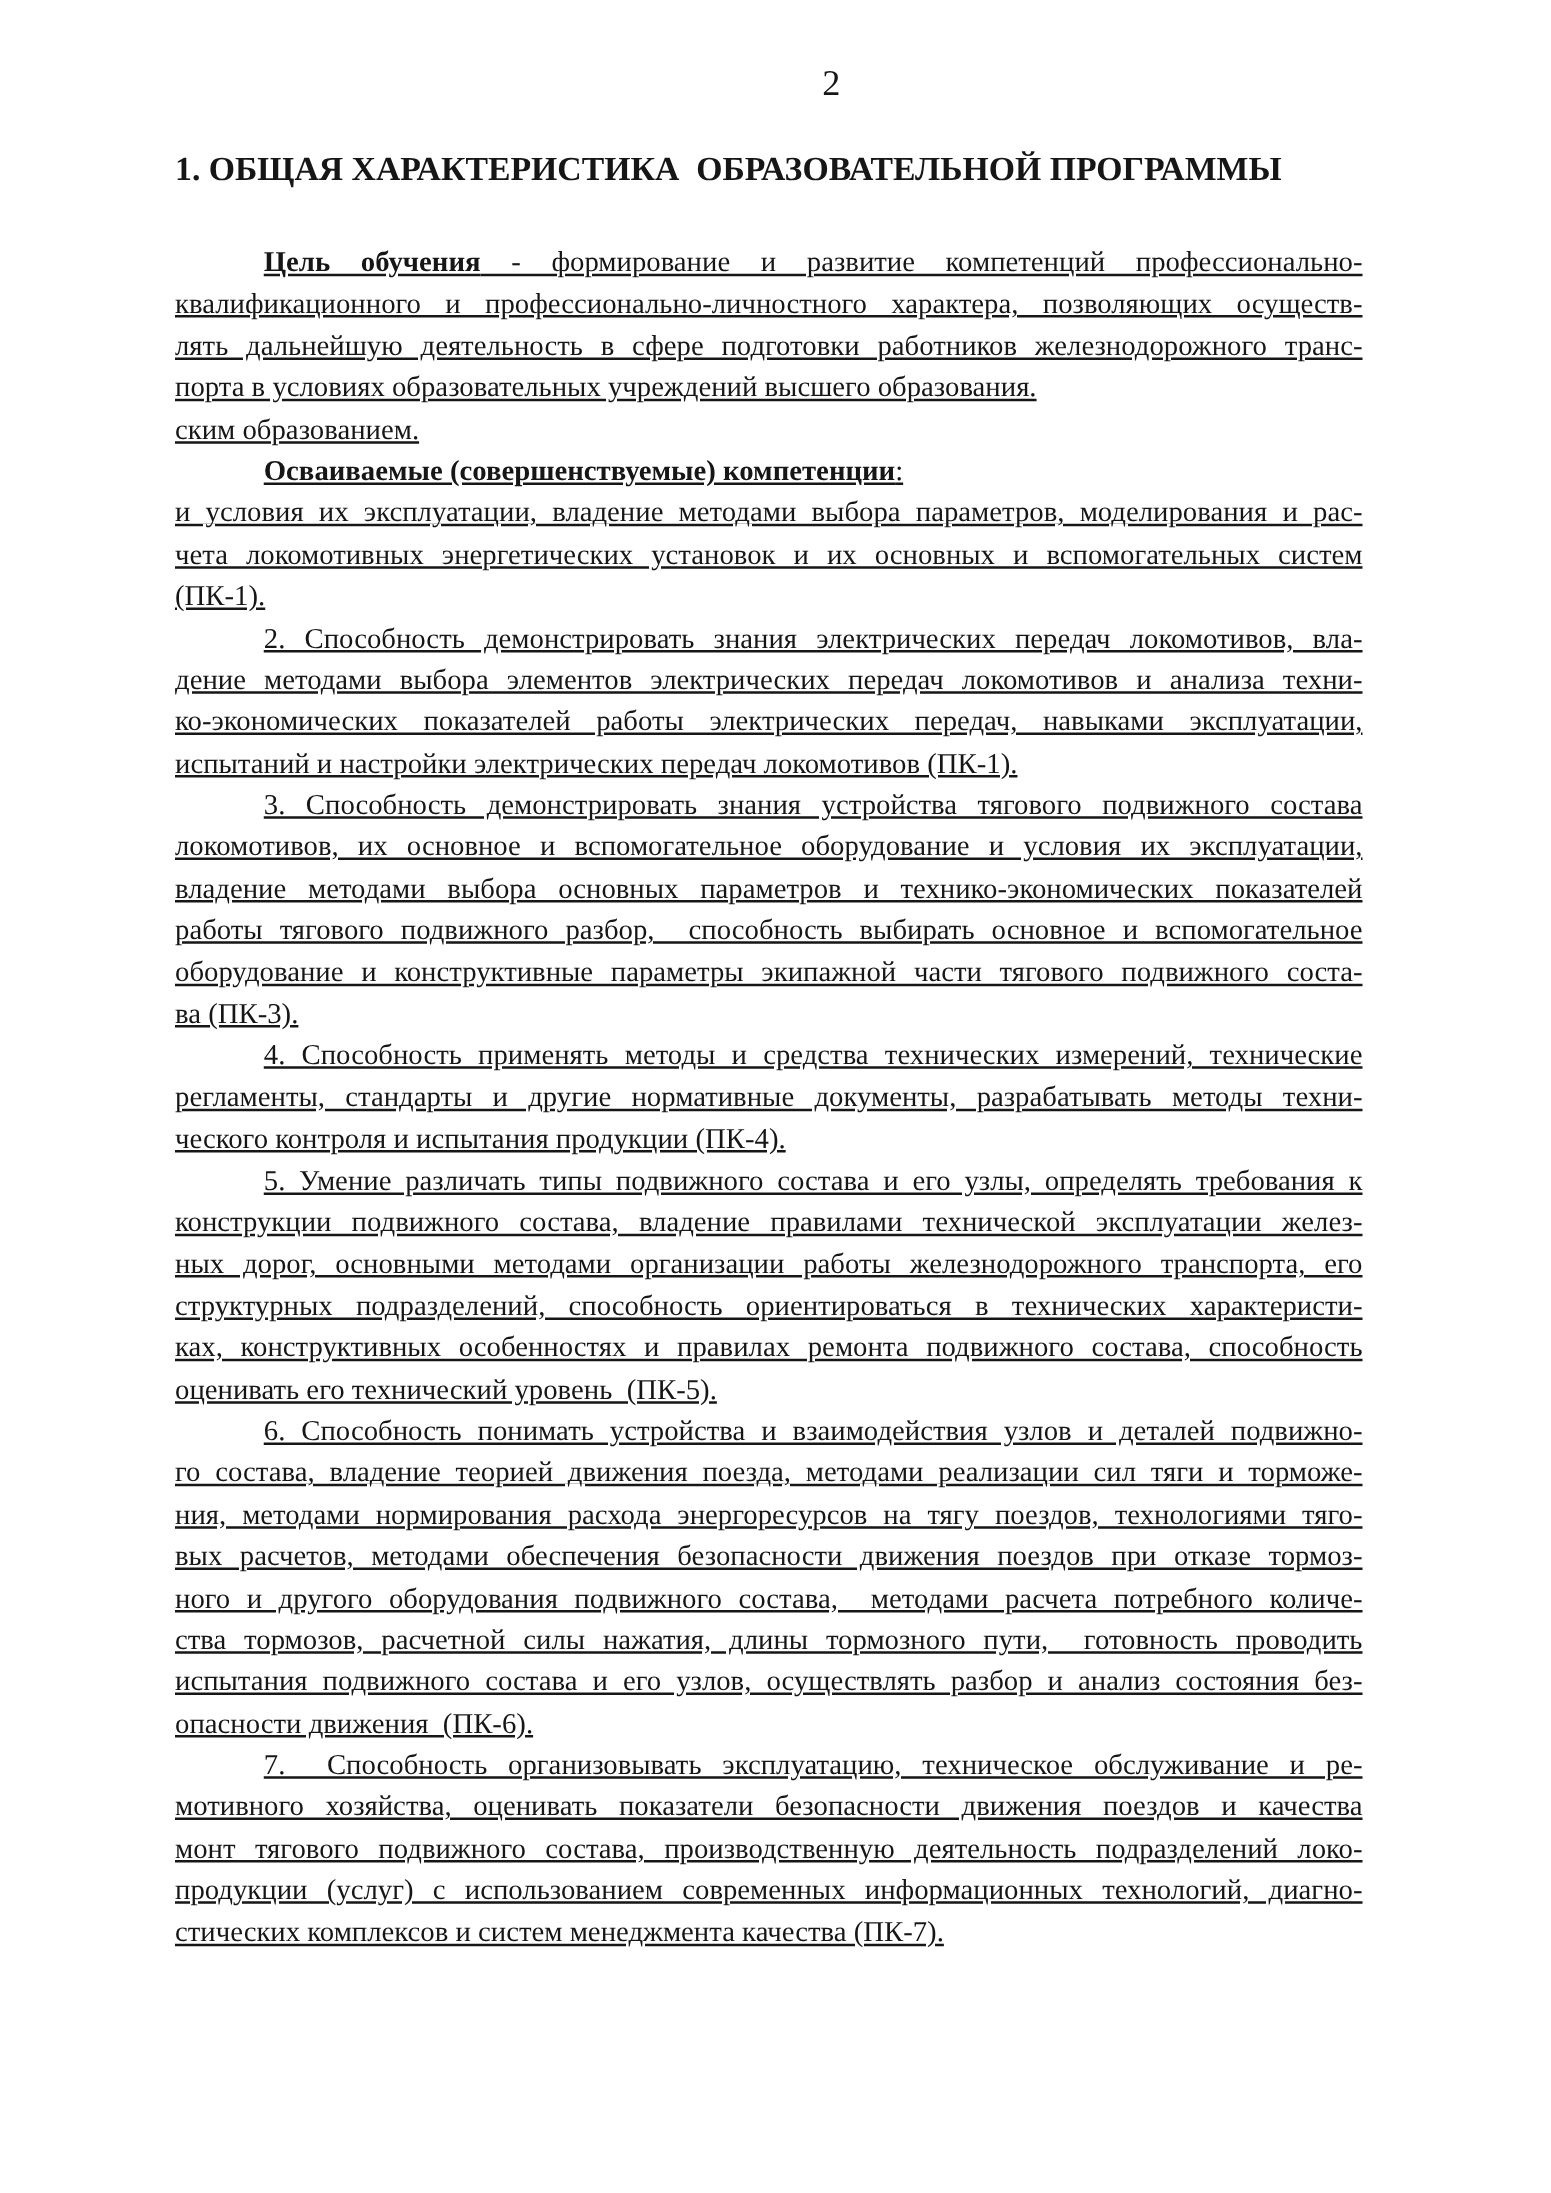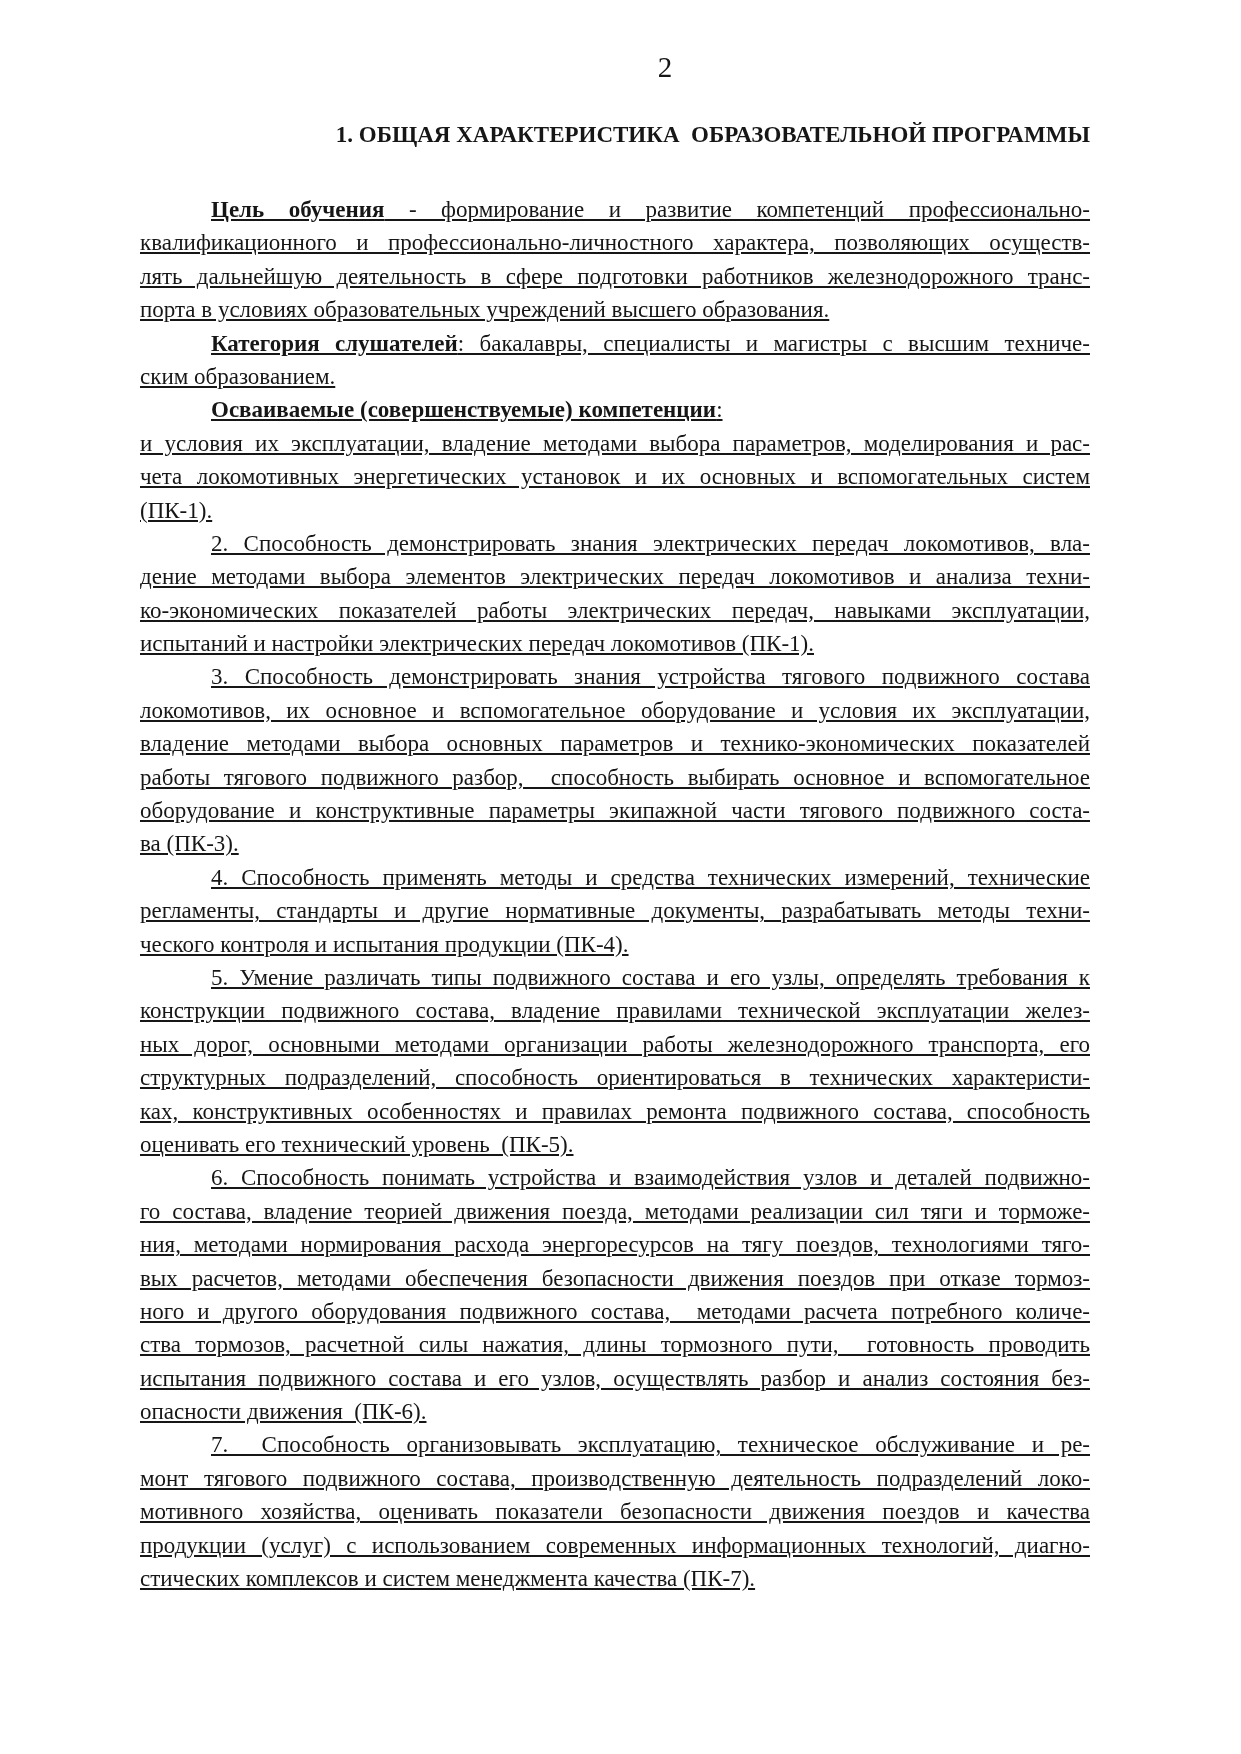--- a/index.html
+++ b/index.html
@@ -23,23 +23,23 @@
     overflow: hidden;
   }
   .page-number {
     text-align: center;
     font-size: 29px;
     line-height: 30px;
     transform: translateX(50px);
   }
   .doc-title {
     margin-top: 36px;
-    text-align: right;
+    text-align: left;
     font-weight: bold;
-    font-size: 23px;
+    font-size: 27px;
     line-height: 34px;
     white-space: pre-wrap;
   }
   .paragraphs {
     margin-top: 41px;
   }
   .para {
     margin: 0;
     padding: 0;
     text-decoration: underline;
@@ -70,21 +70,20 @@
   <div class="doc-title">1. ОБЩАЯ ХАРАКТЕРИСТИКА  ОБРАЗОВАТЕЛЬНОЙ ПРОГРАММЫ</div>
 
   <div class="paragraphs">
       <div class="para">
         <div class="line first"><b class="lead">Цель обучения</b><span> - формирование и развитие компетенций профессионально-</span></div>
         <div class="line">квалификационного и профессионально-личностного характера, позволяющих осуществ-</div>
         <div class="line">лять дальнейшую деятельность в сфере подготовки работников железнодорожного транс-</div>
         <div class="line last">порта в условиях образовательных учреждений высшего образования.</div>
       </div>
       <div class="para">
-        <div class="line first"><b class="lead">Категория слушателей</b><span>: бакалавры, специалисты и магистры с высшим техниче-</span></div>
         <div class="line last">ским образованием.</div>
       </div>
       <div class="para">
         <div class="line first last"><b class="lead">Осваиваемые (совершенствуемые) компетенции</b><span>:</span></div>
       </div>
       <div class="para">
         <div class="line">и условия их эксплуатации, владение методами выбора параметров, моделирования и рас-</div>
         <div class="line">чета локомотивных энергетических установок и их основных и вспомогательных систем</div>
         <div class="line last">(ПК-1).</div>
       </div>
@@ -120,19 +119,19 @@
         <div class="line">го состава, владение теорией движения поезда, методами реализации сил тяги и торможе-</div>
         <div class="line">ния, методами нормирования расхода энергоресурсов на тягу поездов, технологиями тяго-</div>
         <div class="line">вых расчетов, методами обеспечения безопасности движения поездов при отказе тормоз-</div>
         <div class="line">ного и другого оборудования подвижного состава,  методами расчета потребного количе-</div>
         <div class="line">ства тормозов, расчетной силы нажатия, длины тормозного пути,  готовность проводить</div>
         <div class="line">испытания подвижного состава и его узлов, осуществлять разбор и анализ состояния без-</div>
         <div class="line last">опасности движения  (ПК-6).</div>
       </div>
       <div class="para">
         <div class="line first">7.  Способность организовывать эксплуатацию, техническое обслуживание и ре-</div>
+        <div class="line">мотивного хозяйства, оценивать показатели безопасности движения поездов и качества</div>
         <div class="line">монт тягового подвижного состава, производственную деятельность подразделений локо-</div>
-        <div class="line">мотивного хозяйства, оценивать показатели безопасности движения поездов и качества</div>
         <div class="line">продукции (услуг) с использованием современных информационных технологий, диагно-</div>
         <div class="line last">стических комплексов и систем менеджмента качества (ПК-7).</div>
       </div>
     </div>
 </div>
 
 </body></html>

